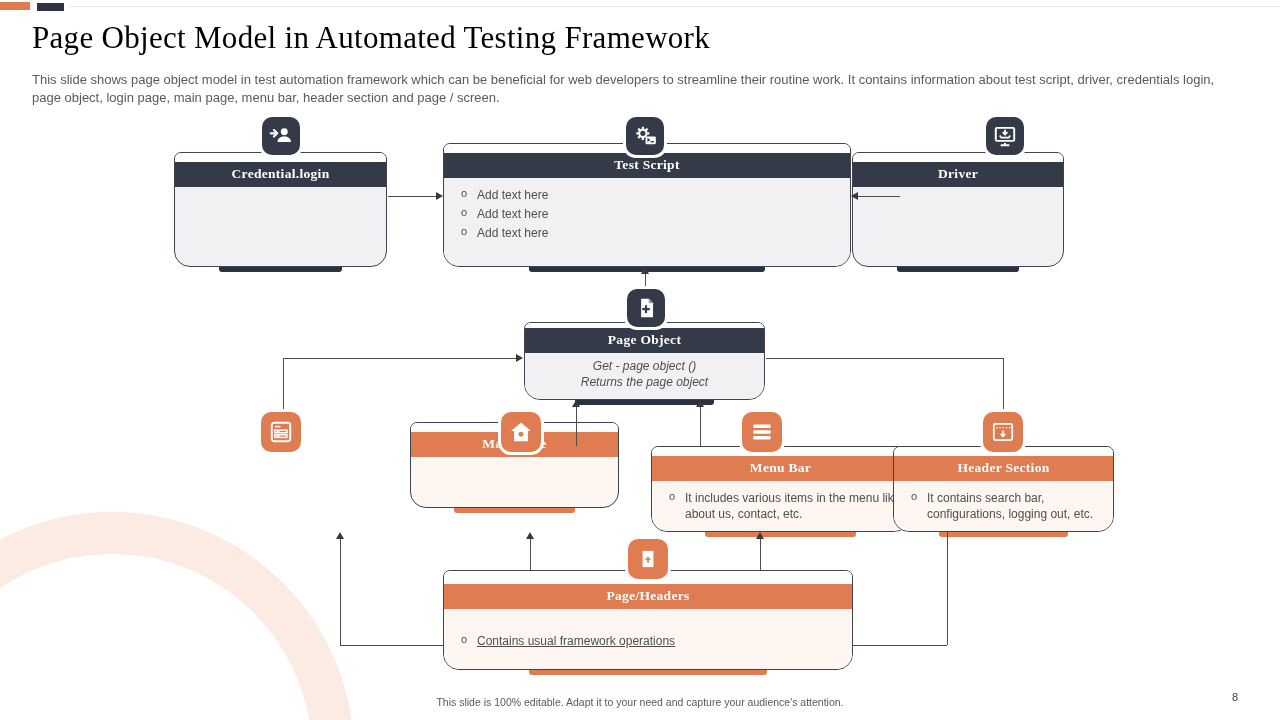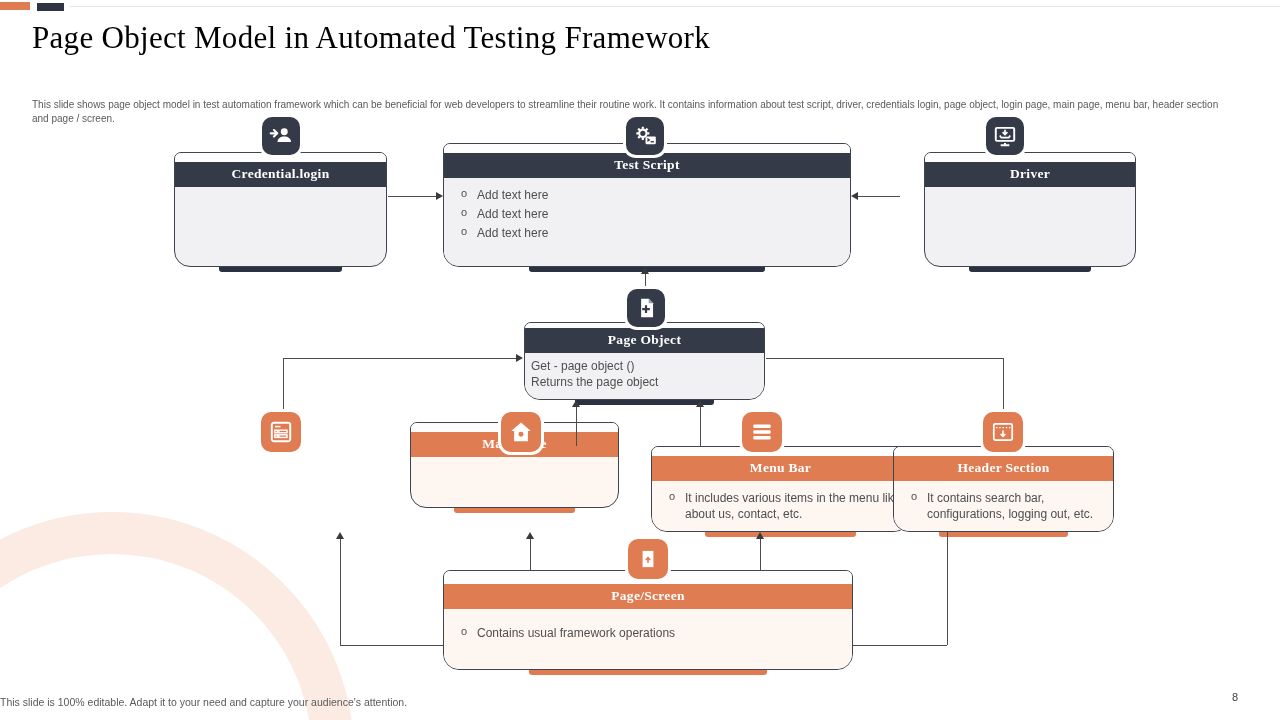--- a/index.html
+++ b/index.html
@@ -7,39 +7,39 @@
          font-family:"Liberation Sans",sans-serif;}
   
   .bar{position:absolute;}
   .bar-orange{left:0;top:2px;width:30px;height:8px;background:#E07C52;}
   .bar-dark{left:37px;top:3px;width:27px;height:8px;background:#2E3442;}
   .topline{position:absolute;left:70px;top:6px;width:1210px;height:1px;background:#E7E7E7;}
   
   .ring{position:absolute;left:-130px;top:512px;width:400px;height:400px;border:42px solid #FCEBE3;border-radius:50%;}
   
   .title{position:absolute;left:32px;top:20px;font:400 31px/1.15 "Liberation Serif",serif;color:#000000;letter-spacing:.3px;}
-  .subtitle{position:absolute;left:32px;top:71px;width:1205px;font-size:10px;line-height:1.4;color:#5A5A5A;margin-top:27px;}
-  .footer{position:absolute;left:0;right:0;top:696px;font-size:10.5px;color:#5A5A5A;}
+  .subtitle{position:absolute;left:32px;top:71px;width:1205px;font-size:13px;line-height:1.4;color:#5A5A5A;}
+  .footer{position:absolute;left:0;right:0;top:696px;text-align:center;font-size:10.5px;color:#5A5A5A;}
   .pagenum{position:absolute;right:42px;top:691px;font-size:11px;color:#404040;}
   
   .node{position:absolute;}
   .node .sb{position:absolute;left:21%;right:21%;bottom:-5px;height:7px;background:#2B3140;z-index:0;border-radius:0 0 3px 3px;}
   .node.orange .sb{background:#E07C52;}
   .node .box{position:relative;z-index:1;height:100%;box-sizing:border-box;border:1px solid #3E4450;
              border-radius:7px 7px 16px 16px;overflow:hidden;background:#F1F1F4;display:flex;flex-direction:column;}
   .node.orange .box{background:#FDF6F1;}
   .node .strip{height:9px;background:#FDFDFE;flex:0 0 auto;}
   .node.tallstrip .strip{height:13px;}
   .node.thinstrip .strip{height:5px;}
   .node .hdr{flex:0 0 auto;background:#343A47;color:#fff;font:bold 13.5px/1.2 "Liberation Serif",serif;
              text-align:center;padding:4px 2px 5px;letter-spacing:.3px;}
   .node.orange .hdr{background:#E07C52;}
   .node .body{flex:1;background:#F1F1F4;color:#4F4F4F;font-size:12px;line-height:1.34;padding:9px 8px 4px 16px;}
   .node.orange .body{background:#FDF6F1;}
-  .node .body.center{text-align:left;padding:5px 6px 2px;}
+  .node .body.center{text-align:center;padding:5px 6px 2px;font-style:italic;}
   ul.blt{list-style:none;margin:0;padding:0;}
   .blt li{position:relative;padding-left:17px;margin:0 0 3px 0;}
   .blt li::before{content:"o";position:absolute;left:1px;top:-1px;font-size:11px;color:#4F4F4F;}
   
   .nicon{position:absolute;width:40px;height:40px;border-radius:10px;background:#343A47;z-index:3;
          display:flex;align-items:center;justify-content:center;box-shadow:0 0 0 3px #FFFFFF;}
   .nicon.orange{background:#E07C52;}
   .nicon.small{width:38px;height:38px;}
   
   .ln{position:absolute;background:#4D4D4D;z-index:2;}
@@ -198,21 +198,21 @@
       <div class="body">
           <ul class="blt">
         <li>Add text here</li>
         <li>Add text here</li>
         <li>Add text here</li>
       </ul>
         </div>
     </div>
   </div>
 
-  <div class="node" style="left:924px;top:152px;width:212px;height:115px;">
+  <div class="node" style="left:852px;top:152px;width:212px;height:115px;">
     <div class="sb"></div>
     <div class="box">
       <div class="strip"></div>
       <div class="hdr">Driver</div>
     </div>
   </div>
 
   <div class="node thinstrip" style="left:524px;top:322px;width:241px;height:78px;">
     <div class="sb"></div>
     <div class="box">
@@ -257,22 +257,22 @@
         <li>It contains search bar, configurations, logging out, etc.</li>
       </ul>
         </div>
     </div>
   </div>
 
   <div class="node orange tallstrip" style="left:443px;top:570px;width:410px;height:100px;">
     <div class="sb"></div>
     <div class="box">
       <div class="strip"></div>
-      <div class="hdr">Page/Screen</div>
-      <div class="body" style="padding-top:16px;">
+      <div class="hdr">Page/Headers</div>
+      <div class="body" style="padding-top:24px;text-decoration:underline;">
           <ul class="blt">
         <li>Contains usual framework operations</li>
       </ul>
         </div>
     </div>
   </div>
 
   <div class="footer">This slide is 100% editable. Adapt it to your need and capture your audience's attention.</div>
   <div class="pagenum">8</div>
 

